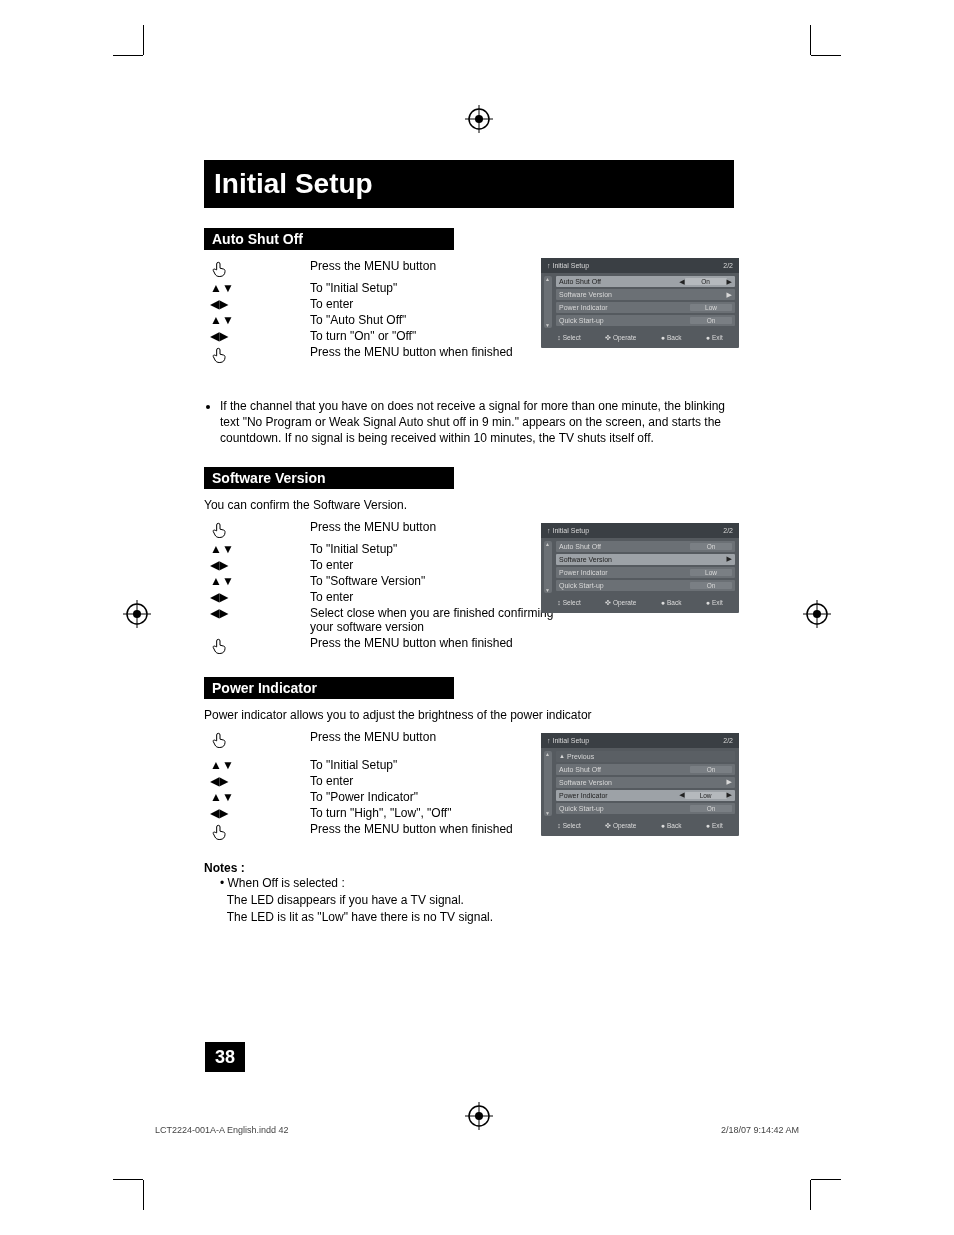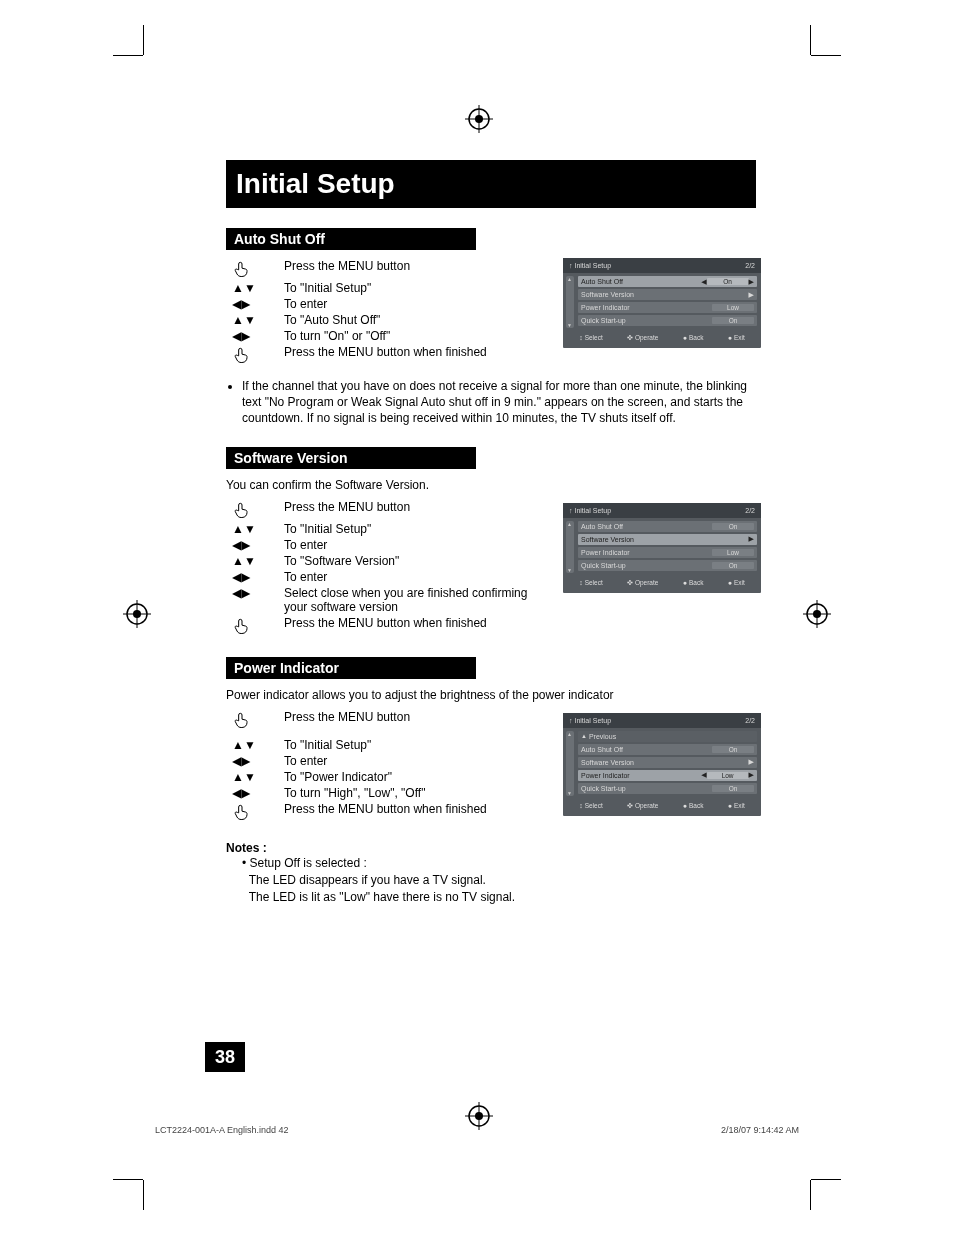--- a/index.html
+++ b/index.html
@@ -30,21 +30,21 @@
     color: transparent;
   }
   .reg-mark svg { width: 28px; height: 28px; }
   .reg-top { top: 105px; left: 465px; }
   .reg-left { top: 600px; left: 123px; }
   .reg-right { top: 600px; right: 123px; }
   .reg-bottom { bottom: 105px; left: 465px; }
 
   .page {
     position: absolute;
-    top: 160px; left: 226px;
+    top: 160px; left: 204px;
     width: 530px;
   }
   .title-bar {
     background: #000;
     color: #fff;
     font-size: 28px;
     font-weight: bold;
     padding: 8px 10px;
     margin-bottom: 14px;
   }
@@ -73,23 +73,23 @@
     font-size: 12px;
     padding: 1px 0;
   }
   .step-icon {
     width: 56px;
     text-align: left;
     padding-left: 6px;
     font-size: 12px;
   }
   .step-icon.hand svg { width: 20px; height: 20px; vertical-align: middle; }
-  .step-text { flex: 1; padding-left: 2px; }
+  .step-text { flex: 1; padding-left: 2px; margin-left: 48px; }
   .bullet-list { font-size: 12px; padding-left: 16px; line-height: 1.35; }
-  .bullet-list li { margin-bottom: 4px; }
+  .bullet-list li { margin-bottom: 4px; margin-top: 20px; }
   .notes-head { font-size: 12px; font-weight: bold; margin-top: 12px; }
   .notes-sub { font-size: 12px; padding-left: 16px; line-height: 1.4; }
 
   .osd {
     position: absolute;
     right: -5px;
     width: 198px;
     background: #555a5f;
     color: #d8d8d8;
     font-size: 7px;
@@ -426,21 +426,21 @@
         <span data-ic="↕">Select</span>
         <span data-ic="✜">Operate</span>
         <span data-ic="●">Back</span>
         <span data-ic="●">Exit</span>
       </div>
     </div>
   </div>
 
   <p class="notes-head">Notes :</p>
   <div class="notes-sub">
-    • <span>Setup Off is selected :</span><br>
+    • <span>When Off is selected :</span><br>
     &nbsp;&nbsp;<span>The LED disappears if you have a TV signal.</span><br>
     &nbsp;&nbsp;<span>The LED is lit as "Low" have there is no TV signal.</span>
   </div>
 
 </div>
 
 <div class="page-num">38</div>
 
 <div class="footer">
   <span>LCT2224-001A-A English.indd   42</span>

